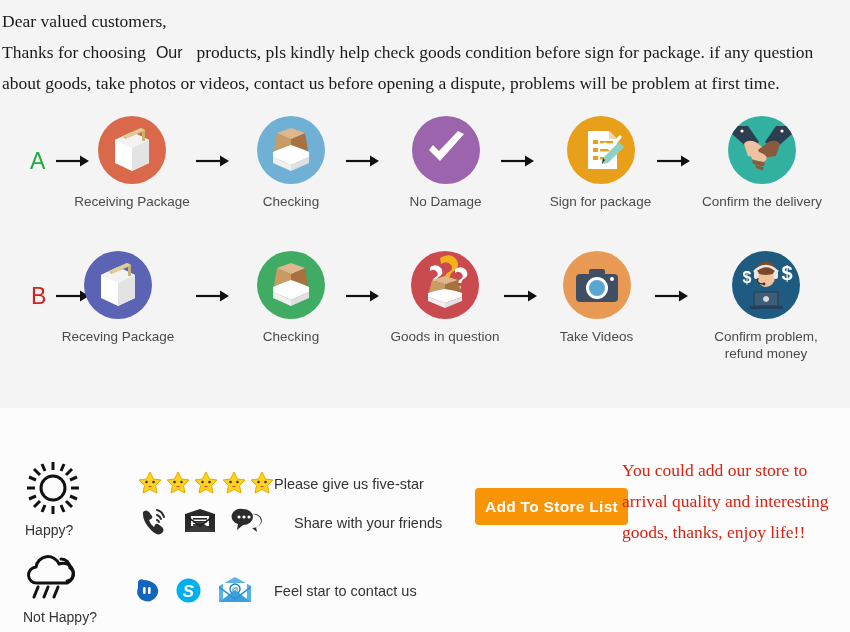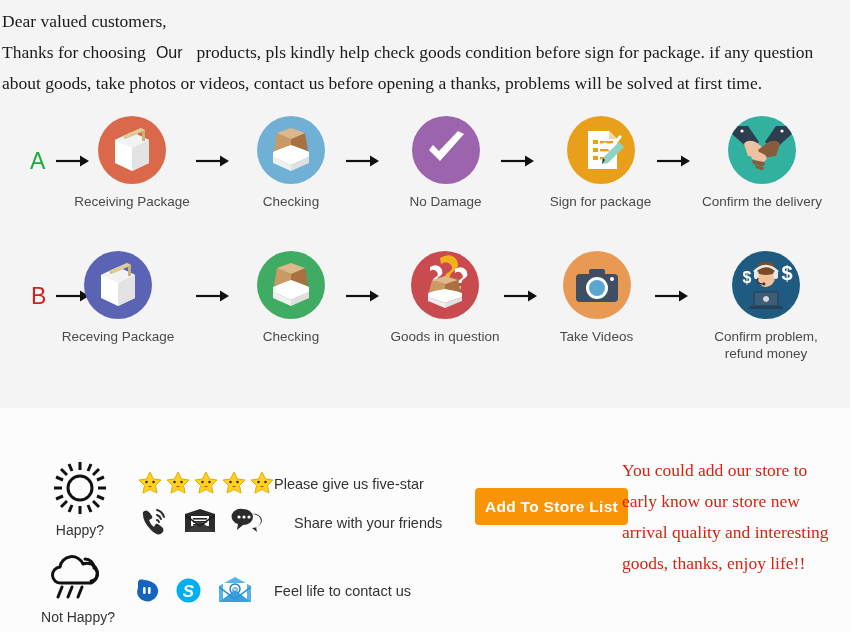--- a/index.html
+++ b/index.html
@@ -88,21 +88,21 @@
     background: #fcfcfc;
   }
   .watermark {
     position: absolute;
     left: 470px; top: 408px;
     width: 210px; height: 190px;
     opacity: .045;
     pointer-events: none;
   }
 
-  .mood { position: absolute; text-align: center; width: 110px; }
+  .mood { position: absolute; text-align: left; width: 110px; }
   .mood-label {
     font-family: "Liberation Sans", sans-serif;
     font-size: 14px; color: #333; margin-top: 2px;
   }
 
   .icon-row { position: absolute; display: flex; align-items: center; }
   .msg-text {
     position: absolute;
     font-family: "Liberation Sans", sans-serif;
     font-size: 14.5px;
@@ -142,21 +142,21 @@
   .star { margin-right: 2px; }
 </style>
 </head>
 <body>
 
 <div id="page">
 
   <div class="intro">
     <p>Dear valued customers,</p>
     <p><span>Thanks for choosing</span><span class="our">Our</span><span>products, pls kindly help check goods condition before sign for package. if any question</span></p>
-    <p>about goods, take photos or videos, contact us before opening a thanks, problems will be solved at first time.</p>
+    <p>about goods, take photos or videos, contact us before opening a dispute, problems will be problem at first time.</p>
   </div>
 
   <div class="flow-section">
 
     <div class="flow-row a">
       <div class="row-letter a">A</div>
 
       <div class="arrow" style="left:56px">
         <svg width="34" height="14" viewBox="0 0 34 14">
             <path d="M0 7 H26" stroke="#111" stroke-width="2.2" fill="none"></path>
@@ -512,25 +512,24 @@
       <svg width="36" height="28" viewBox="0 0 36 28">
         <path d="M2,26 L2,10 L18,1 L34,10 L34,26 Z" fill="#58b4e8"></path>
         <path d="M6,24 L6,7 L30,7 L30,24 Z" fill="#ffffff"></path>
         <circle cx="18" cy="13" r="5" fill="none" stroke="#1a7fc1" stroke-width="1.4"></circle>
         <text x="18" y="16" font-family="Liberation Sans, sans-serif" font-size="7" fill="#1a7fc1" text-anchor="middle">@</text>
         <path d="M2,26 L18,14 L34,26 Z" fill="#3aa0dd"></path>
         <path d="M2,10 L18,22 L34,10 L34,12 L18,24 L2,12 Z" fill="#2e93d4"></path>
       </svg>
     </div>
 
-    <div class="msg-text" style="left:274px; top:175px;">Feel life to contact us</div>
+    <div class="msg-text" style="left:274px; top:175px;">Feel star to contact us</div>
   </div>
 
   <button class="store-btn">Add To Store List</button>
 
   <div class="promo">
     <p>You could add our store to</p>
-    <p>early know our store new</p>
     <p>arrival quality and interesting</p>
     <p>goods, thanks, enjoy life!!</p>
   </div>
 
 </div>
 
 </body></html>

